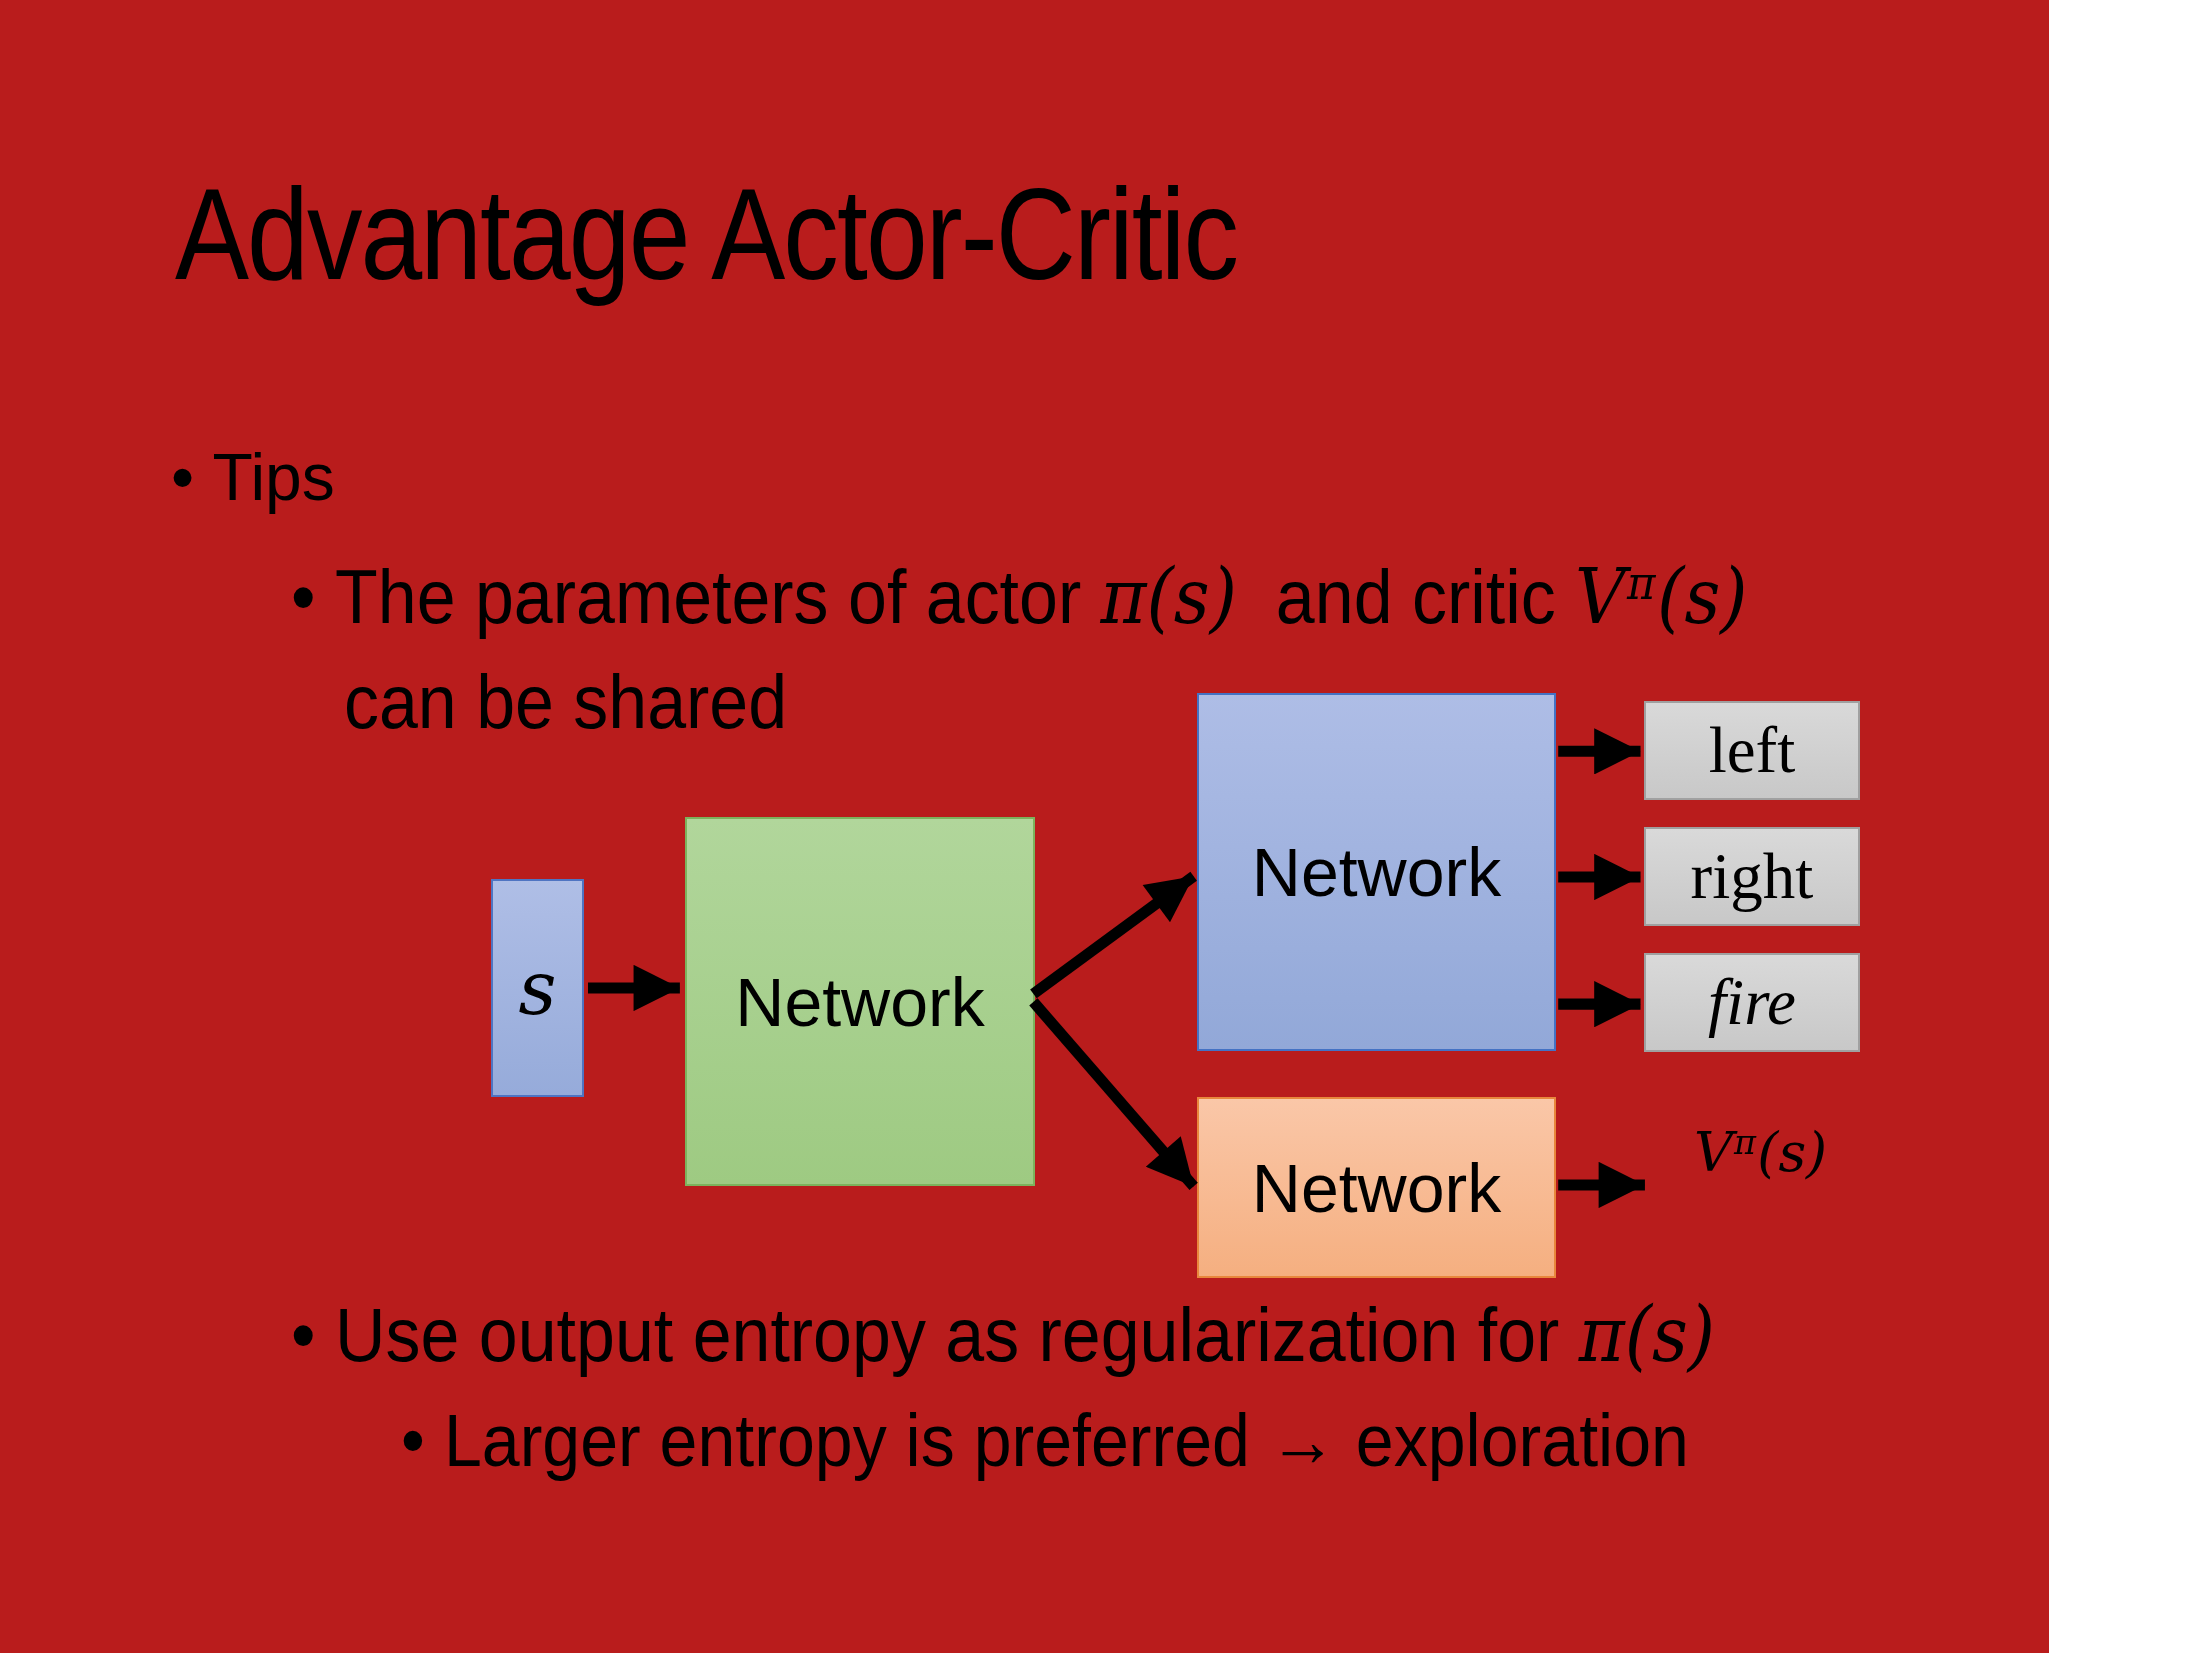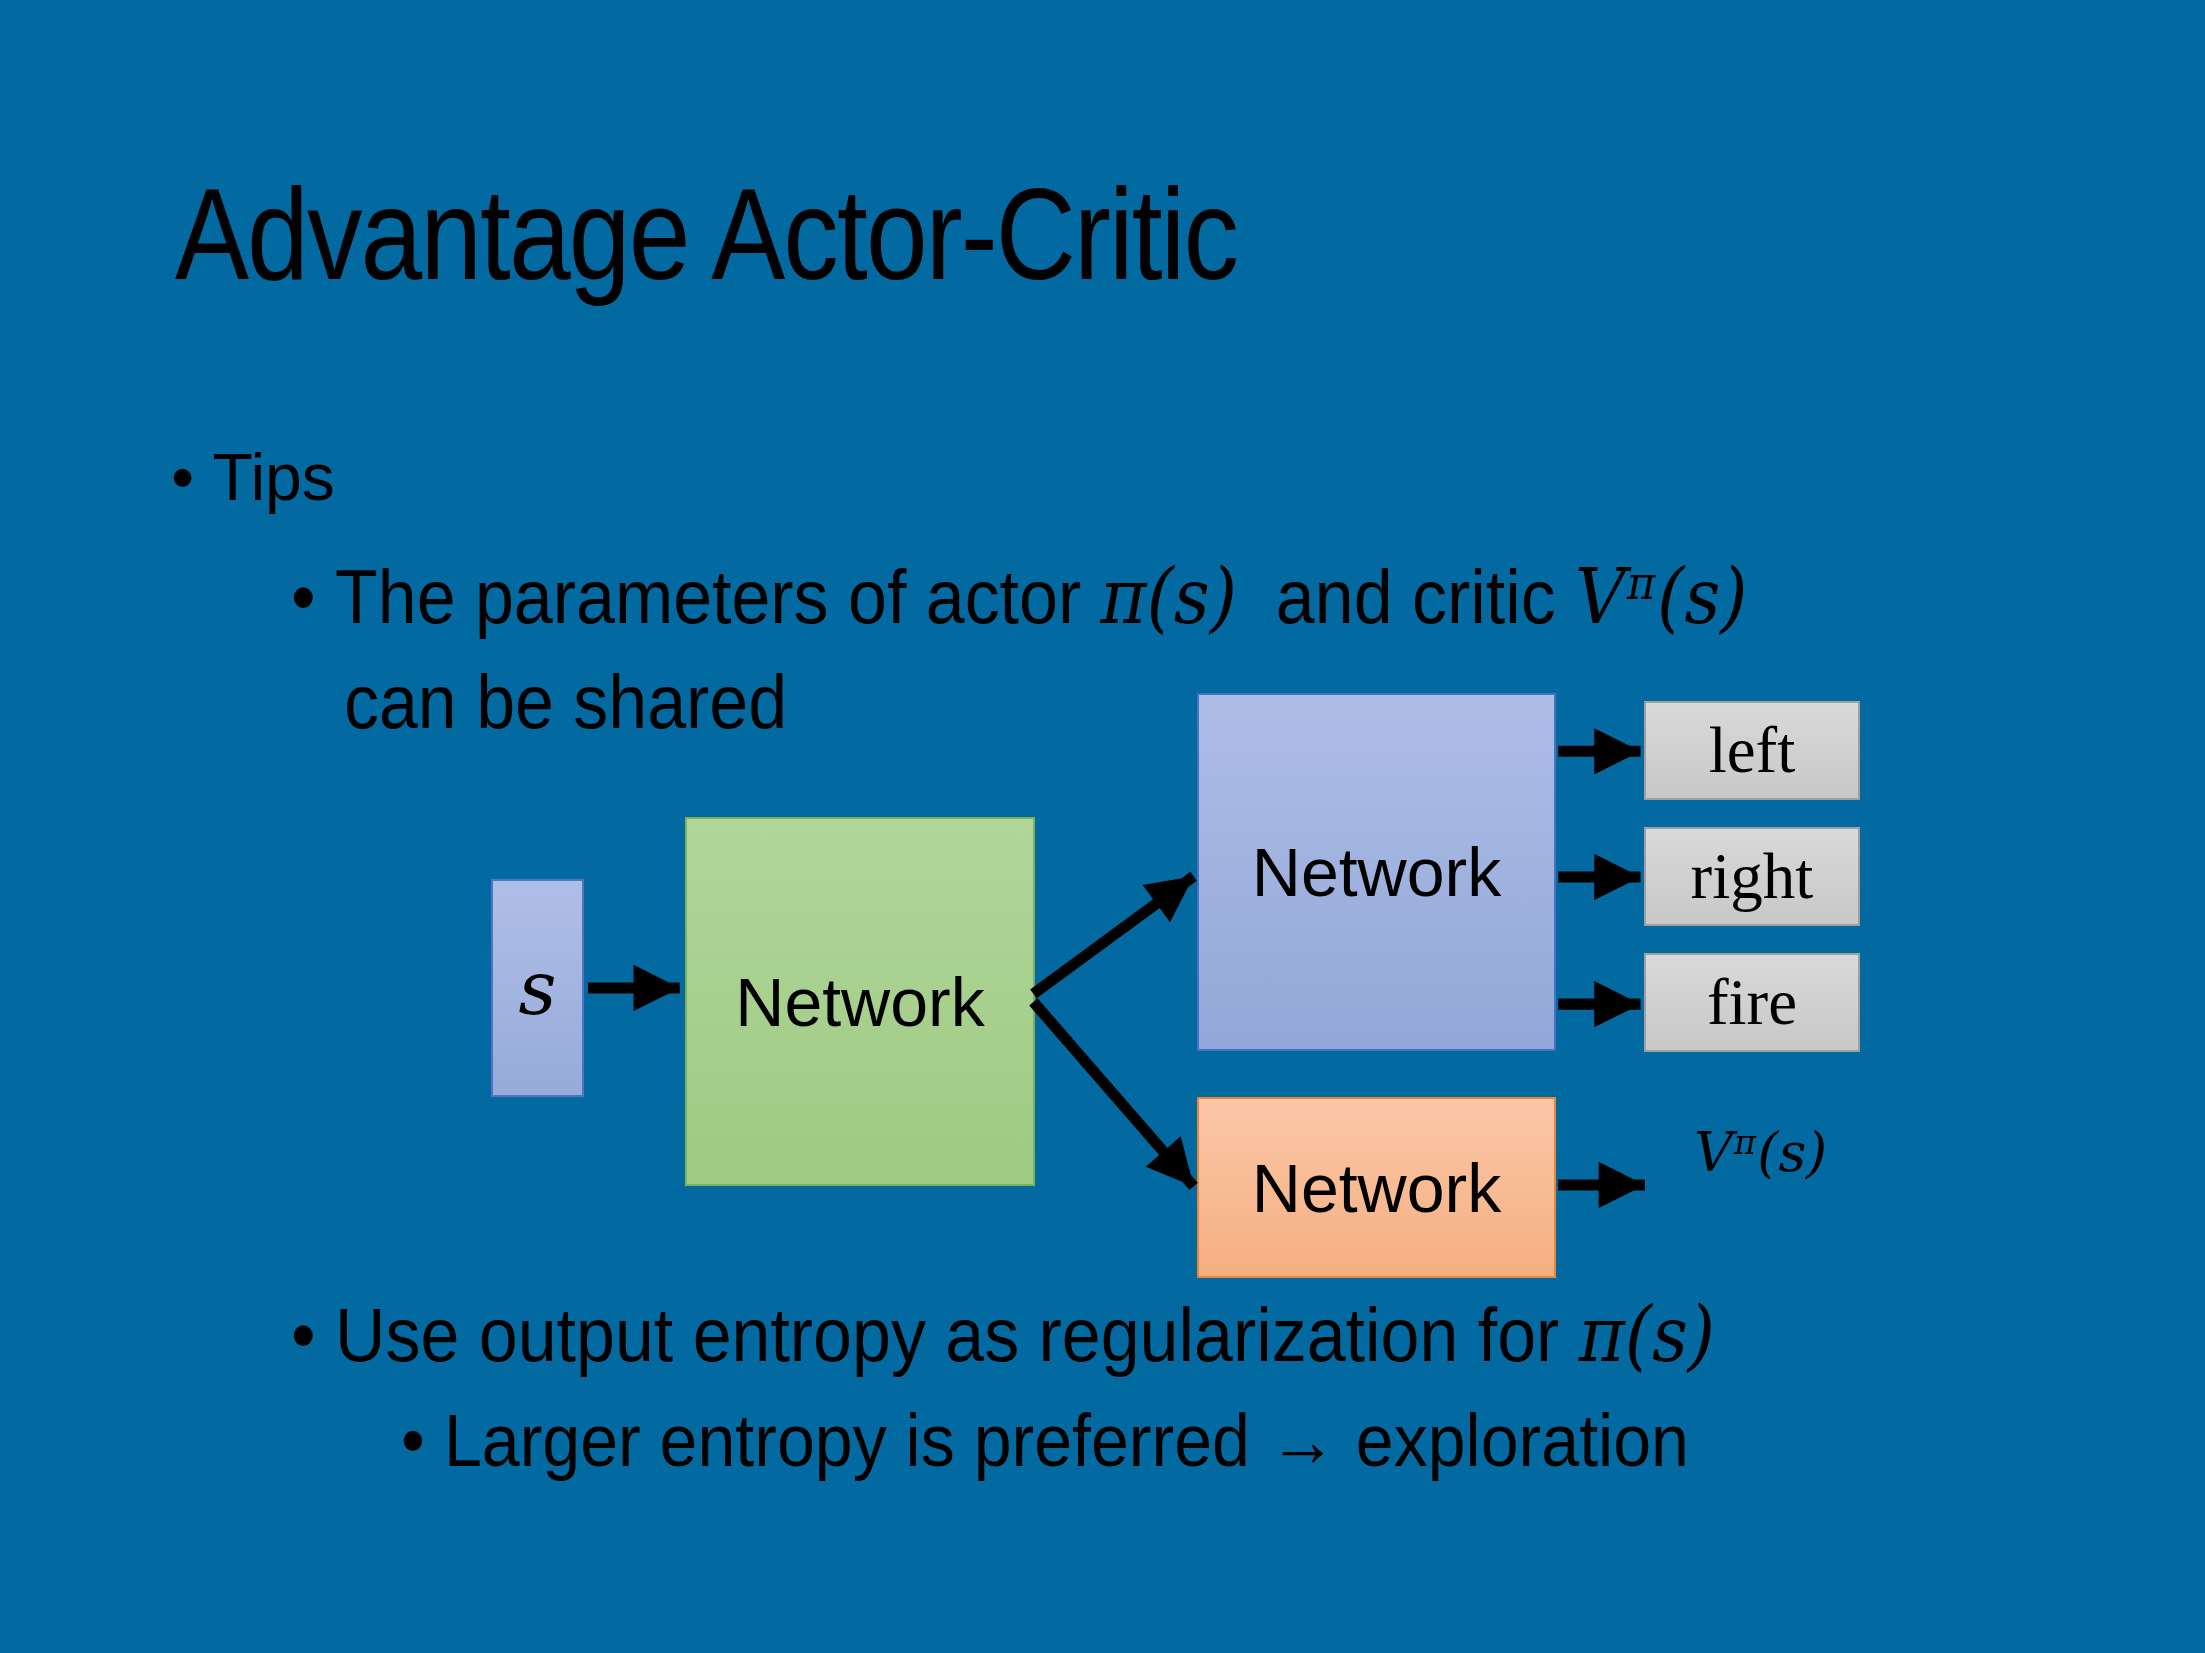--- a/index.html
+++ b/index.html
@@ -1,20 +1,20 @@
 <!DOCTYPE html>
 <html style="font-size:11.8px"><head>
 <meta charset="utf-8">
 <style>
   html, body { margin: 0; padding: 0; background: #ffffff; }
   #slide {
     position: relative;
-    width: 2205px;
+    width: 2049px;
     height: 1654px;
-    background: #0369a1;
+    background: #b91c1c;
     overflow: hidden;
     font-family: "Liberation Sans", sans-serif;
     color: #000000;
   }
   .t { position: absolute; white-space: pre; line-height: 1.2; }
   .cond  { transform: scaleX(0.92); transform-origin: 0 0; }
   .bul { margin-right: 0.28em; }
 
   #title {
     left: 175px; top: 157px;
@@ -77,21 +77,21 @@
   }
   .action-box {
     left: 1644px; width: 216px; height: 99px;
     background: linear-gradient(180deg, #D9D9D9 0%, #C8C8C8 100%);
     border: 2.2px solid #A0A0A0;
     font-family: "Liberation Serif", serif;
     font-size: 65px;
   }
   #action-left  { top: 701px; }
   #action-right { top: 827px; }
-  #action-fire  { top: 953px; }
+  #action-fire  { top: 953px; font-style: italic; }
 
   #vpi-label { left: 1694px; top: 1120px; font-size: 54px; }
 
   #arrows {
     position: absolute;
     left: 0; top: 0;
     width: 2205px; height: 1654px;
     pointer-events: none;
   }
   #arrows line { stroke: #000000; stroke-width: 15; }

